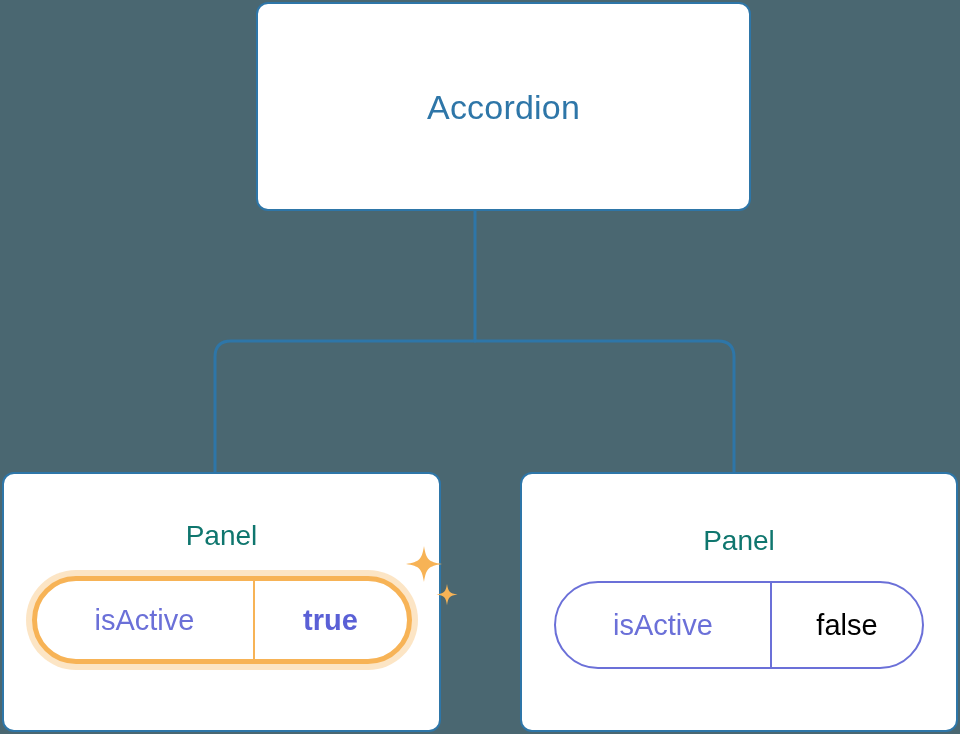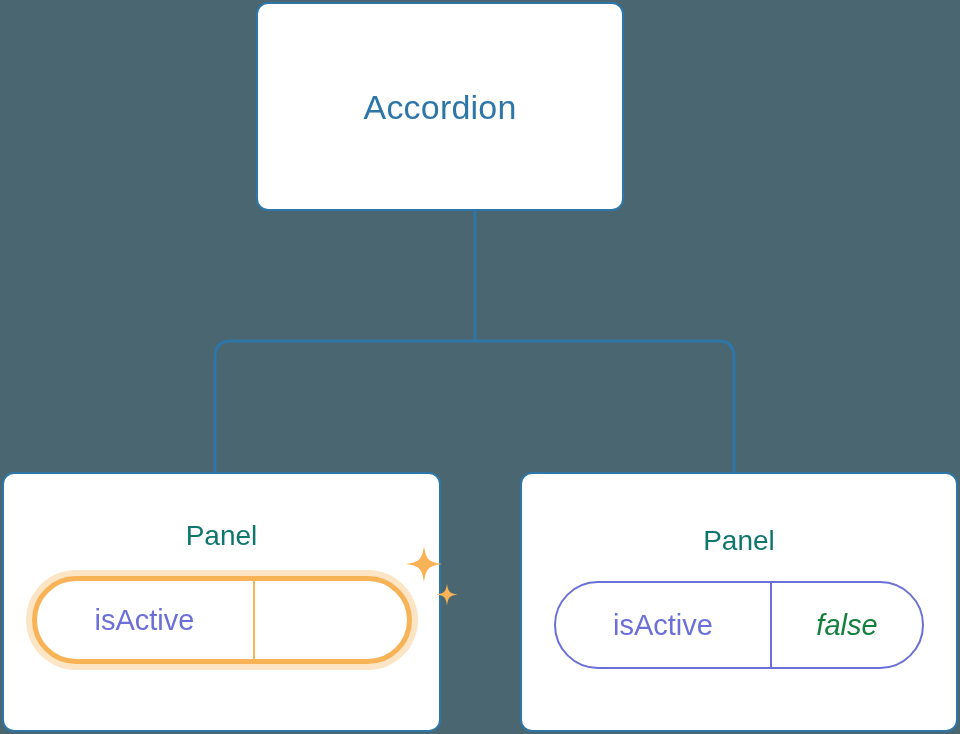--- a/index.html
+++ b/index.html
@@ -39,21 +39,21 @@
     background: #ffffff;
     border: 2px solid #2e76a8;
     border-radius: 12px;
     z-index: 2;
   }
 
   
   #node-accordion {
     left: 256px;
     top: 2px;
-    width: 368px;
+    width: 495px;
     height: 209px;
     display: flex;
     align-items: center;
     justify-content: center;
   }
 
   .node-title-root {
     font-size: 34px;
     color: #2e76a8;
     letter-spacing: 0.2px;
@@ -116,22 +116,21 @@
     border: 2px solid #6b70d8;
     width: 370px;
   }
   .pill--plain .pill-key {
     flex: 0 0 216px;
     color: #6b70d8;
     border-right: 2px solid #6b70d8;
   }
   .pill--plain .pill-val {
     flex: 1;
-    color: #15803d;
-    font-style: italic;
+    color: #000000;
   }
 
   
   .pill--active {
     border: 5px solid #f7b356;
     box-shadow: 0 0 0 6px rgba(247, 179, 86, 0.34);
     width: 380px;
   }
   .pill--active .pill-key {
     flex: 0 0 218px;
@@ -168,20 +167,21 @@
   <div class="node" id="node-accordion">
     <div class="node-title-root">Accordion</div>
   </div>
 
   <div class="node" id="node-panel-left">
     <div class="panel-title">Panel</div>
 
     <div class="pill-wrap">
       <div class="pill pill--active">
         <div class="pill-cell pill-key">isActive</div>
+        <div class="pill-cell pill-val">true</div>
       </div>
 
       <svg class="sparkles" viewBox="0 0 62 78" fill="none">
         <path d="M25 8 C27.2 21.6 29.4 23.8 43 26 C29.4 28.2 27.2 30.4 25 44 C22.8 30.4 20.6 28.2 7 26 C20.6 23.8 22.8 21.6 25 8 Z" fill="#f7b356"></path>
         <path d="M48 46 C49.3 54 50.6 55.3 58.6 56.6 C50.6 57.9 49.3 59.2 48 67.2 C46.7 59.2 45.4 57.9 37.4 56.6 C45.4 55.3 46.7 54 48 46 Z" fill="#f7b356"></path>
       </svg>
     </div>
   </div>
 
   <div class="node" id="node-panel-right">

